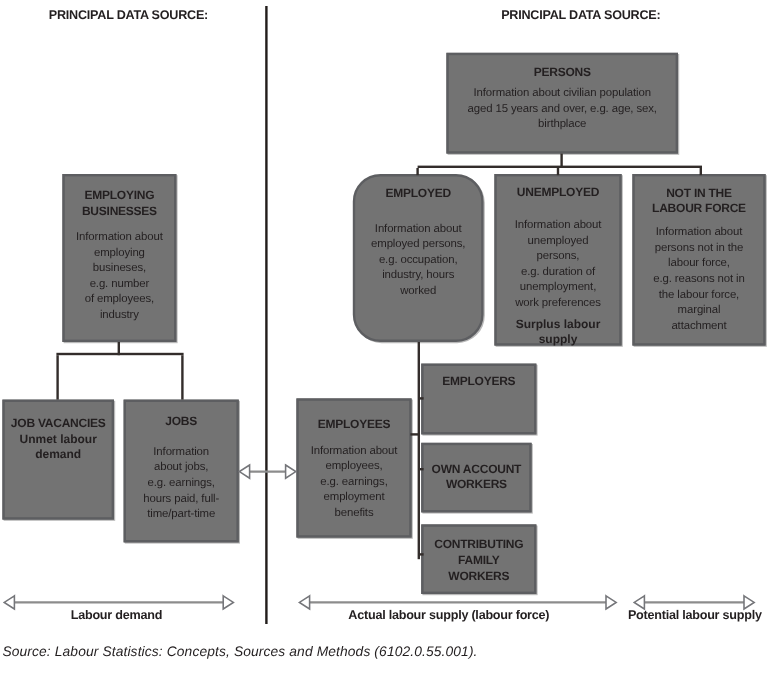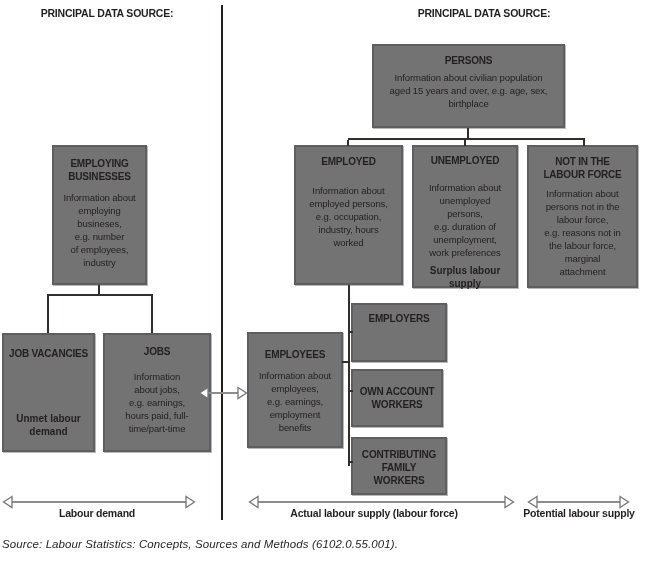--- a/index.html
+++ b/index.html
@@ -19,31 +19,31 @@
   .divider{position:absolute;background:var(--divider,#221d1b);}
   .hdr{position:absolute;text-align:center;font-weight:bold;font-size:10.5px;line-height:14px;letter-spacing:-0.2px;}
   .alabel{position:absolute;text-align:center;font-weight:bold;font-size:10.5px;letter-spacing:-0.2px;}
   .arrow{position:absolute;display:block;}
   .arrow line{stroke:var(--arrow,#8c8c8c);stroke-width:2;}
   .arrow polygon{fill:#ffffff;stroke:#75767a;stroke-width:1.3;}
   .source{position:absolute;font-style:italic;font-size:11.5px;letter-spacing:0.1px;}
 
   .persons{left:372px;top:44px;width:193px;height:84px;padding-top:8px;}
   .persons .body{margin-top:4px;}
-  .employed{left:294px;top:145px;width:109px;height:140px;padding-top:8px;}
+  .employed{left:294px;top:145px;width:109px;height:140px;padding-top:8px;border-radius:23px;}
   .employed .body{margin-top:16px;}
   .unemployed{left:412px;top:145px;width:106px;height:143px;padding-top:7px;}
   .unemployed .body{margin-top:14px;}
   .unemployed .foot{margin-top:5px;}
   .nilf{left:527px;top:145px;width:111px;height:143px;padding-top:8px;}
   .nilf .body{margin-top:6px;}
   .employing{left:52px;top:145px;width:95px;height:140px;padding-top:10px;}
   .employing .body{margin-top:8px;}
-  .jobvac{left:2px;top:333px;width:93px;height:119px;padding:12px 2px;justify-content:space-between;}
-  .jobs{left:103px;top:333px;width:108px;height:119px;padding-top:10px;}
+  .jobvac{left:2px;top:333px;width:93px;height:100px;padding:12px 2px;}
+  .jobs{left:103px;top:333px;width:96px;height:119px;padding-top:10px;}
   .jobs .body{margin-top:12px;}
   .employees{left:247px;top:332px;width:96px;height:116px;padding-top:14px;}
   .employees .body{margin-top:8px;}
   .employers{left:351px;top:303px;width:96px;height:59px;padding-top:7px;}
   .oaw{left:351px;top:369px;width:92px;height:58px;padding-top:14px;}
   .cfw{left:351px;top:437px;width:96px;height:58px;padding-top:9px;}
 </style>
 </head>
 <body>
 

